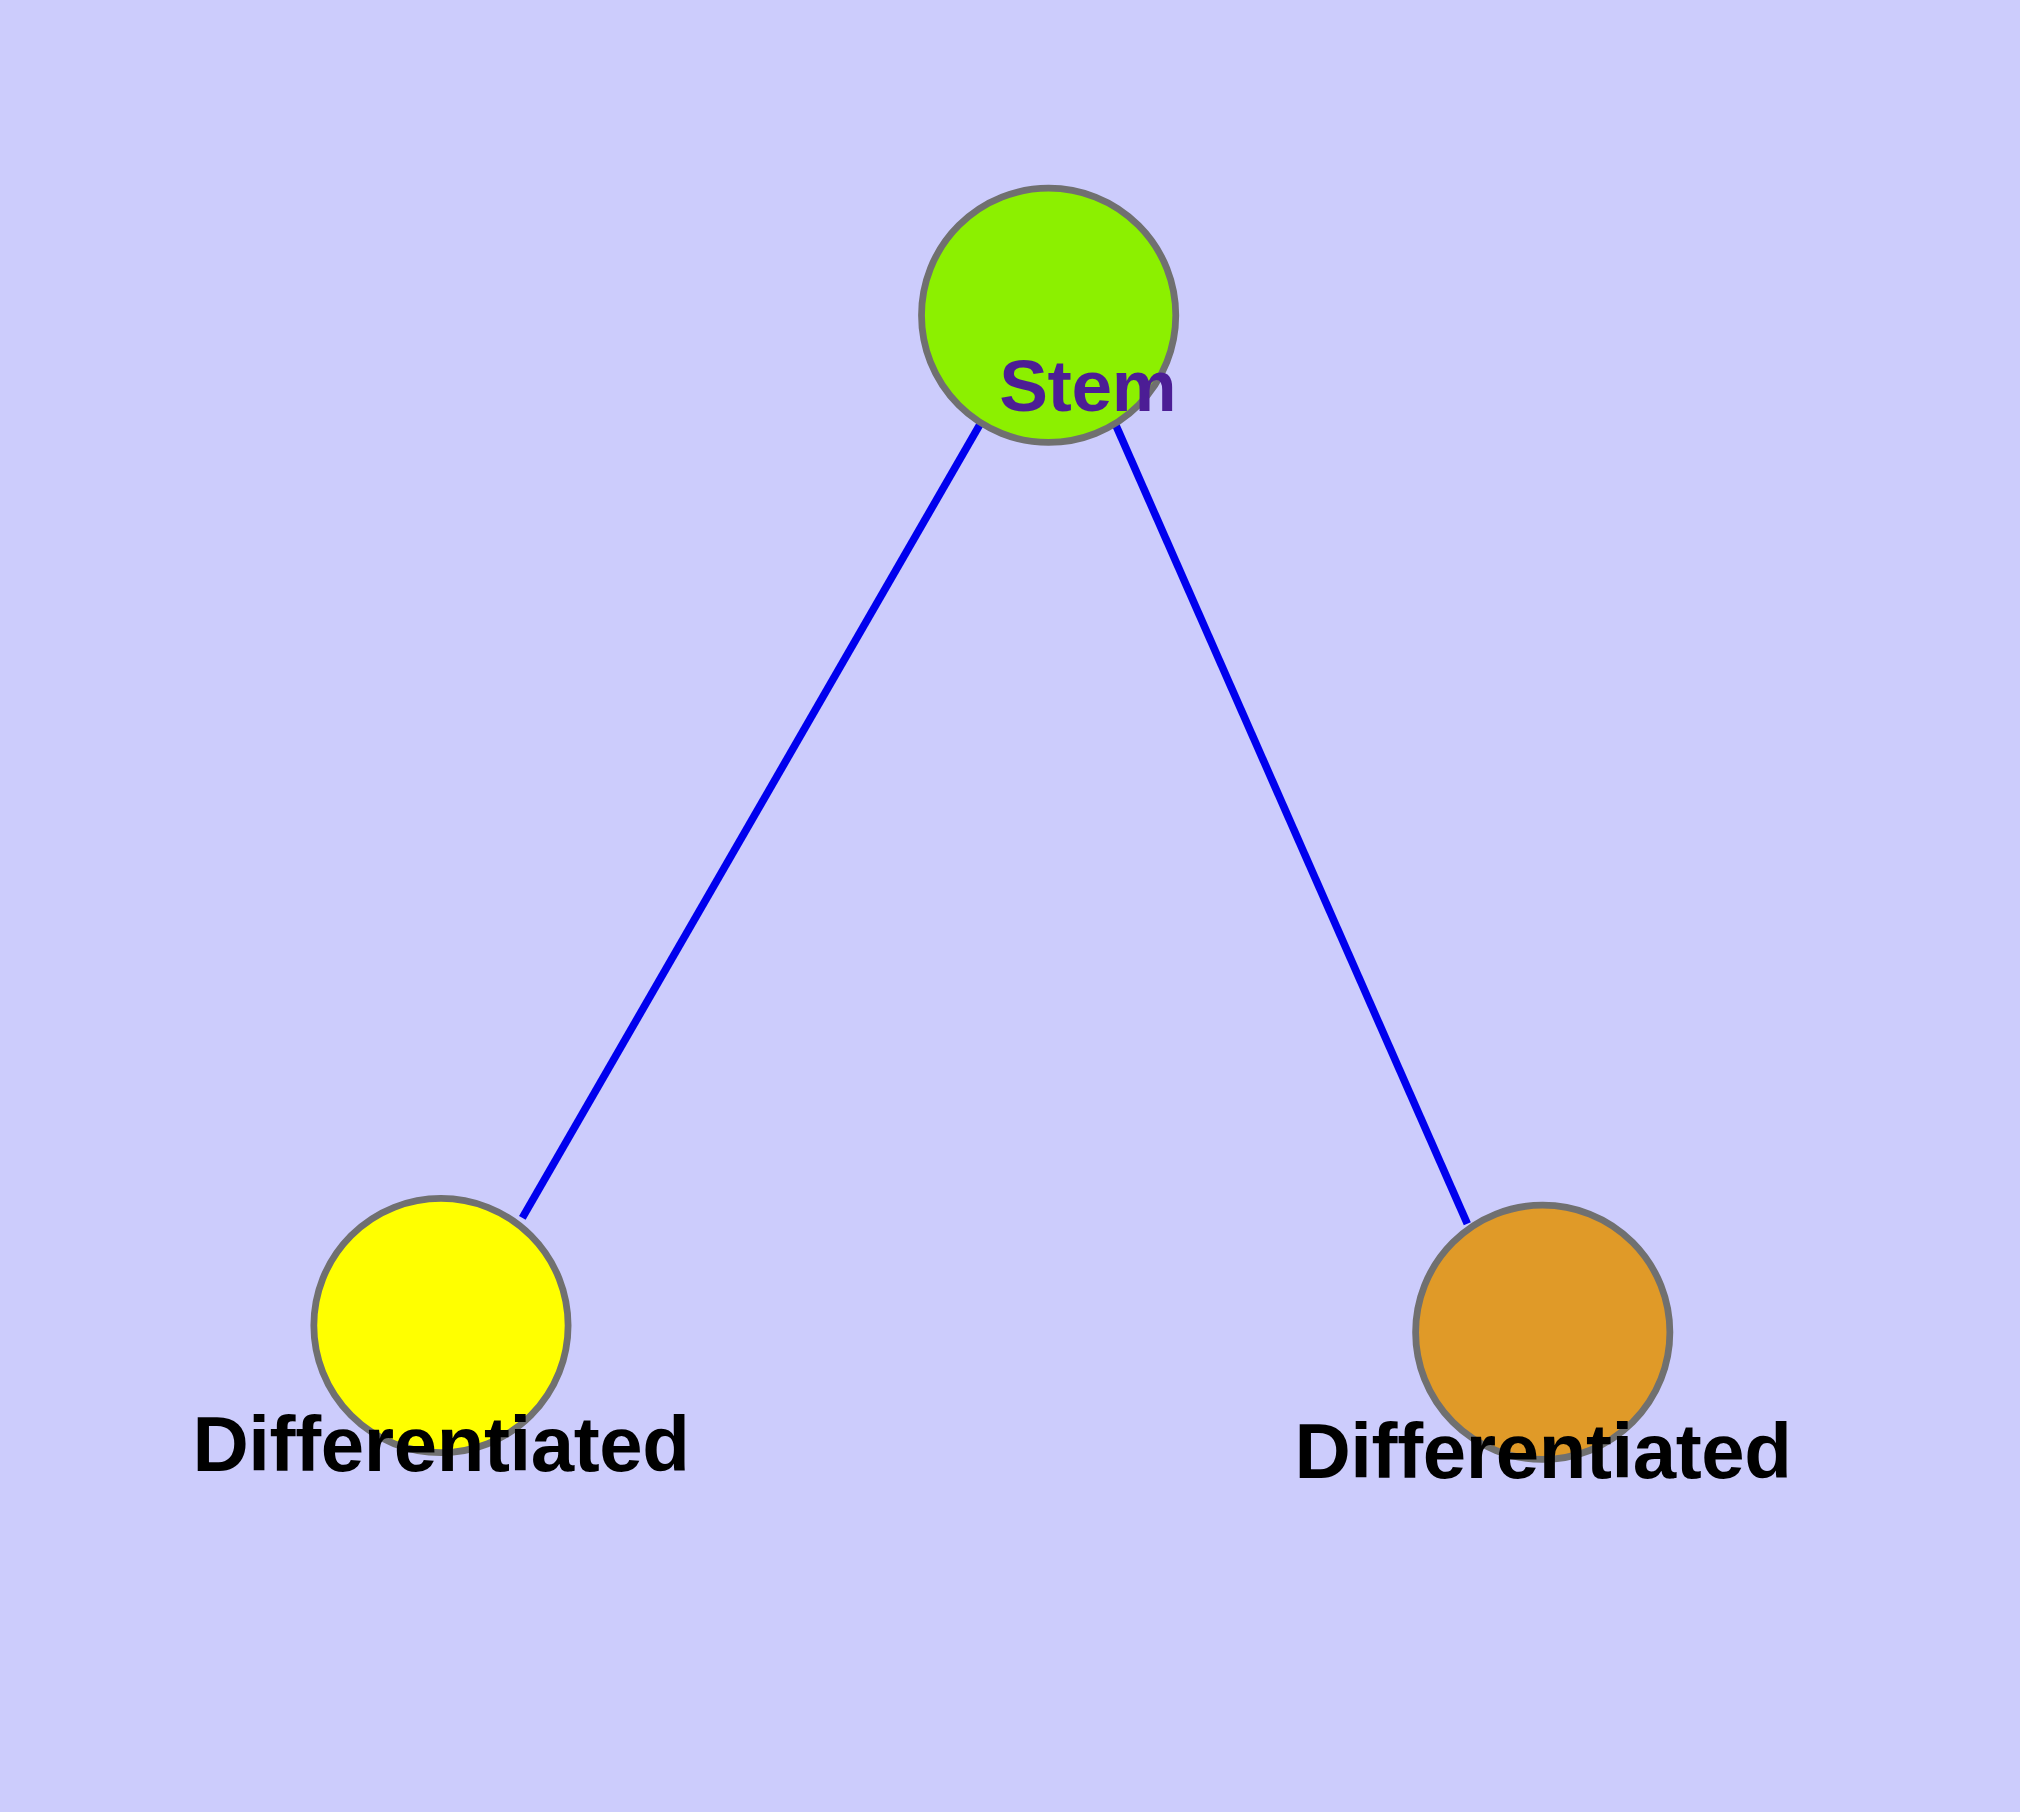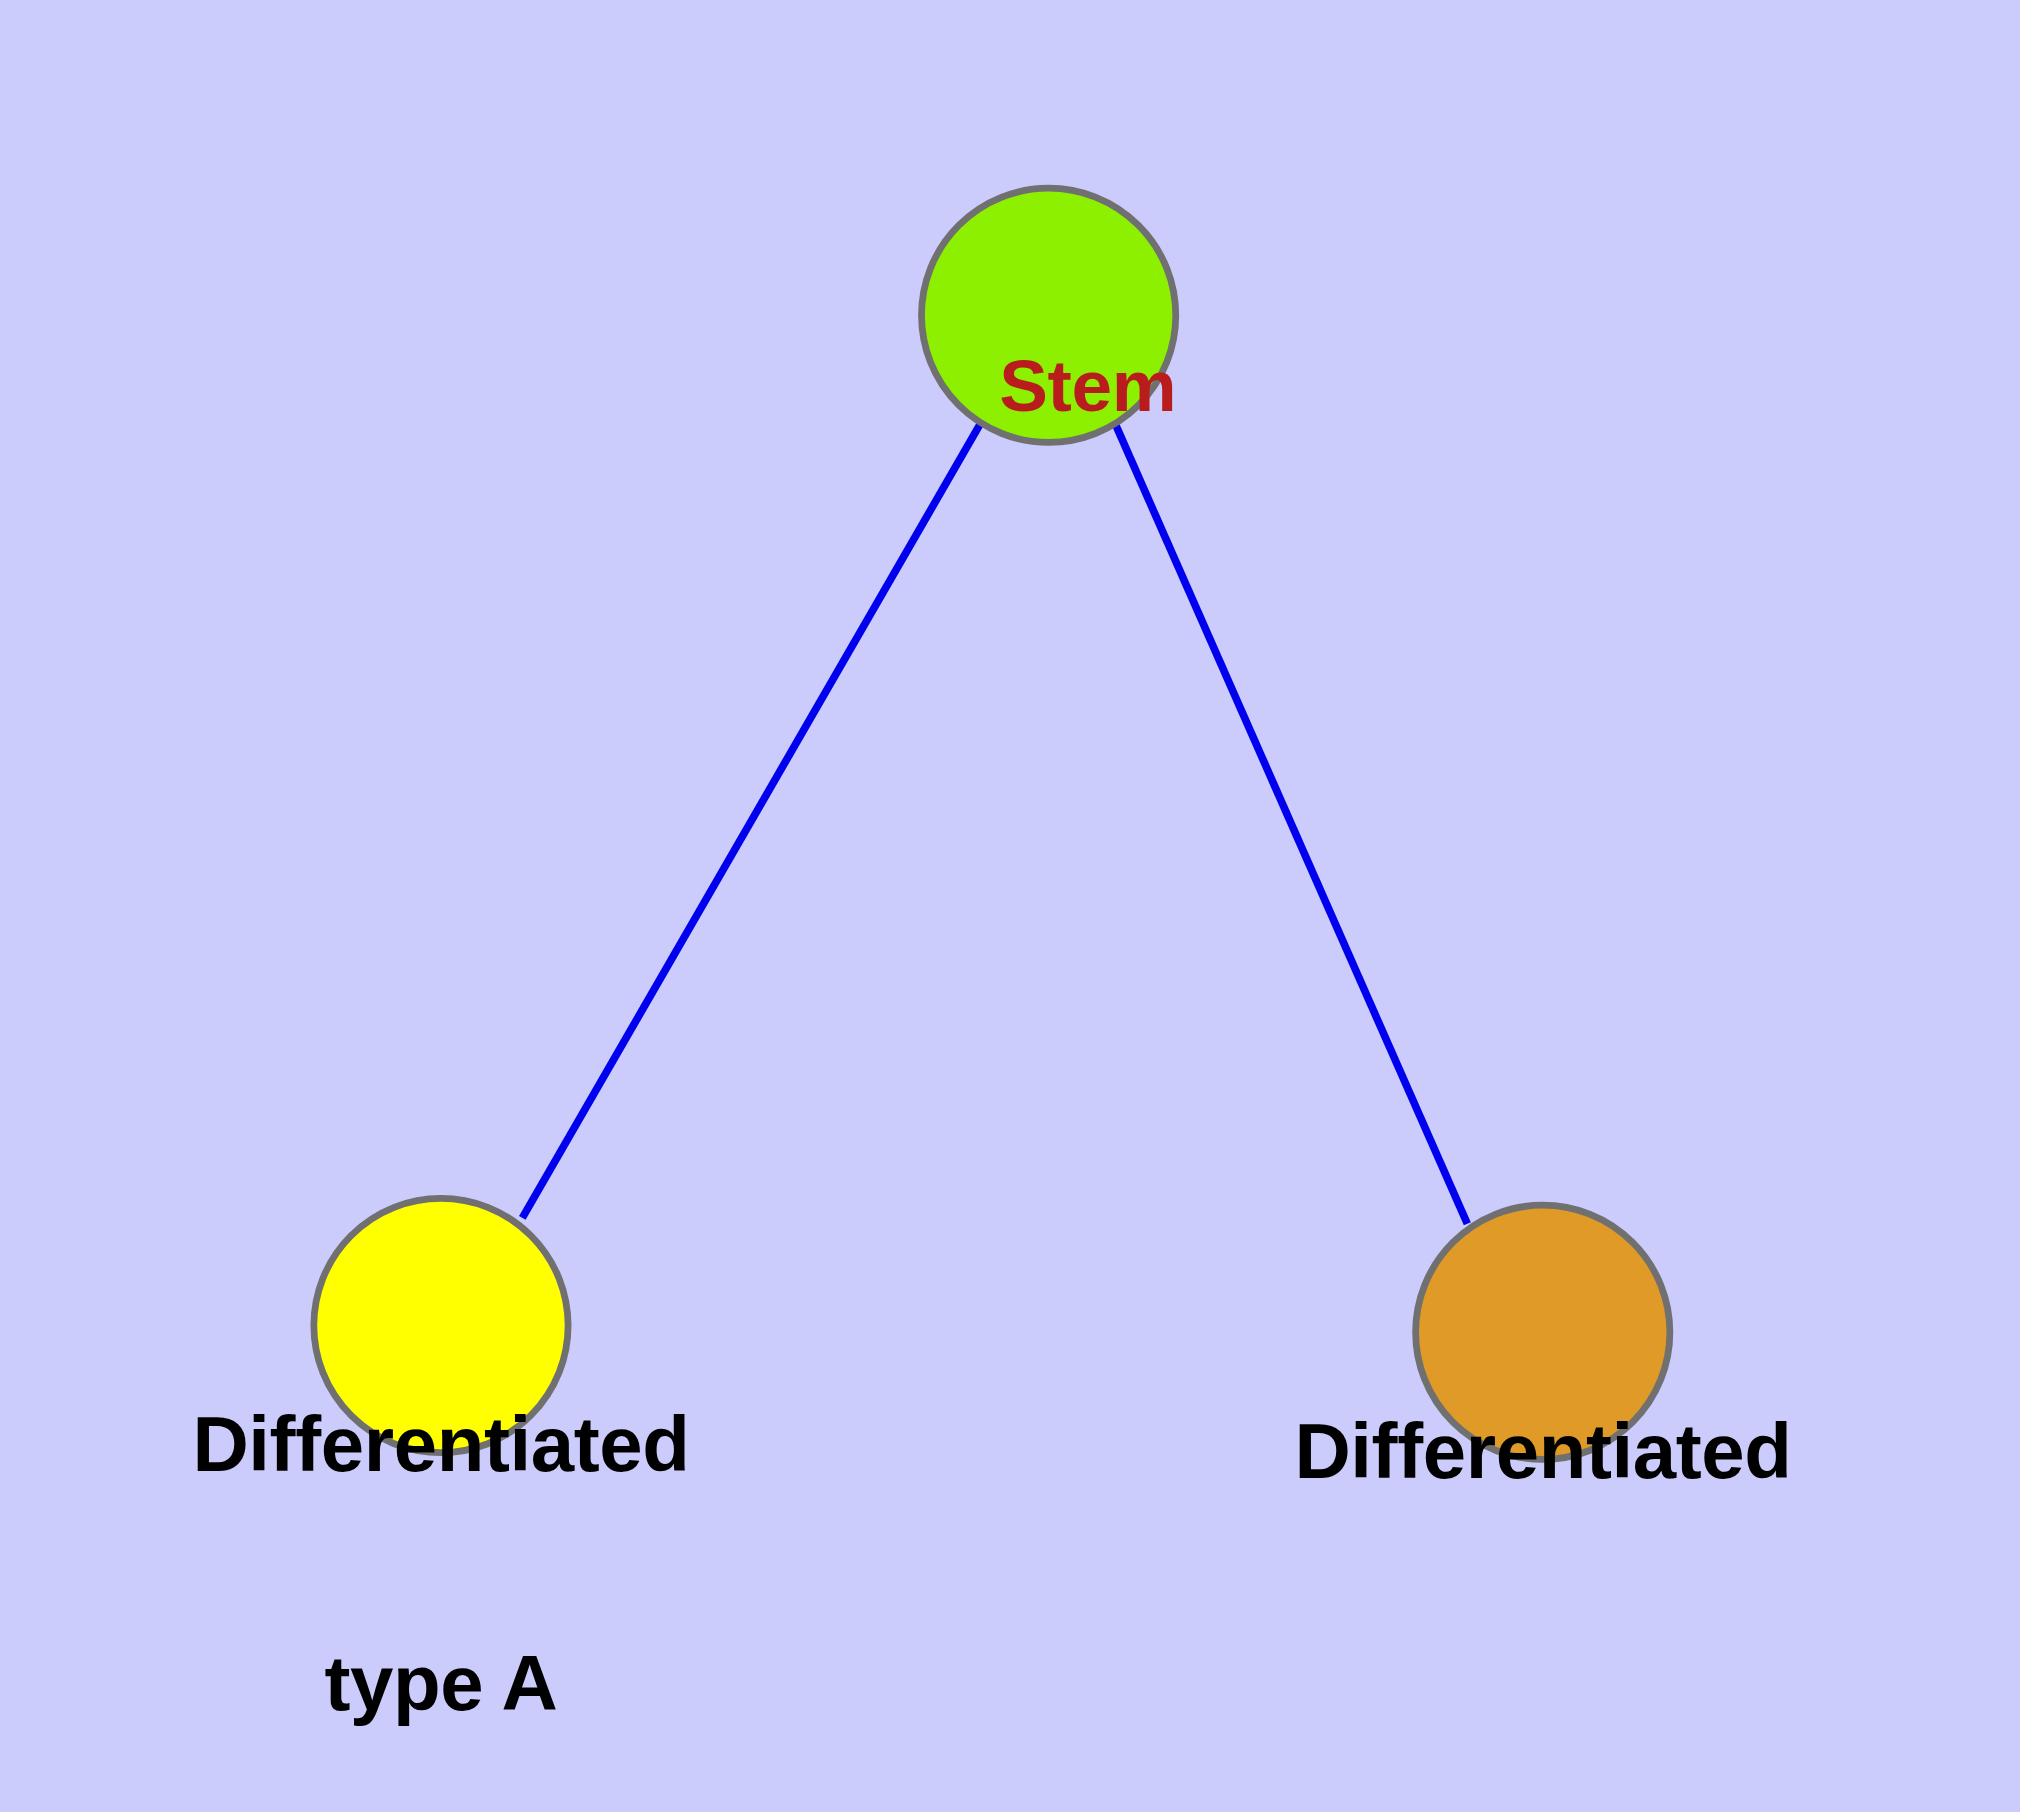--- a/index.html
+++ b/index.html
@@ -63,27 +63,26 @@
       <line x1="1316" y1="501" x2="1731" y2="1444" stroke="#0000ee" stroke-width="9" stroke-linecap="butt"></line>
     </g>
 
     <g>
       <circle cx="1237" cy="372" r="150" fill="#8cf000" stroke="#707070" stroke-width="8"></circle>
       <circle cx="520" cy="1564" r="150" fill="#ffff00" stroke="#707070" stroke-width="8"></circle>
       <circle cx="1820" cy="1572" r="150" fill="#e09a28" stroke="#707070" stroke-width="8"></circle>
     </g>
   </svg>
 
-  <div class="node-label label-stem" style="left: 709px; top: 275px; color: #b91c1c;">
+  <div class="node-label label-stem" style="left: 709px; top: 275px; color: #4c1d95;">
     <span>Stem</span>
   </div>
 
   <div class="node-label label-diff" style="left: 17px; top: 1246px; color: rgb(0, 0, 0);">
     <div>Differentiated</div>
-    <div>type A</div>
   </div>
 
   <div class="node-label label-diff" style="left: 1119px; top: 1253px; color: rgb(0, 0, 0);">
     <div>Differentiated</div>
   </div>
 
 </div>
 
 
 </body></html>

